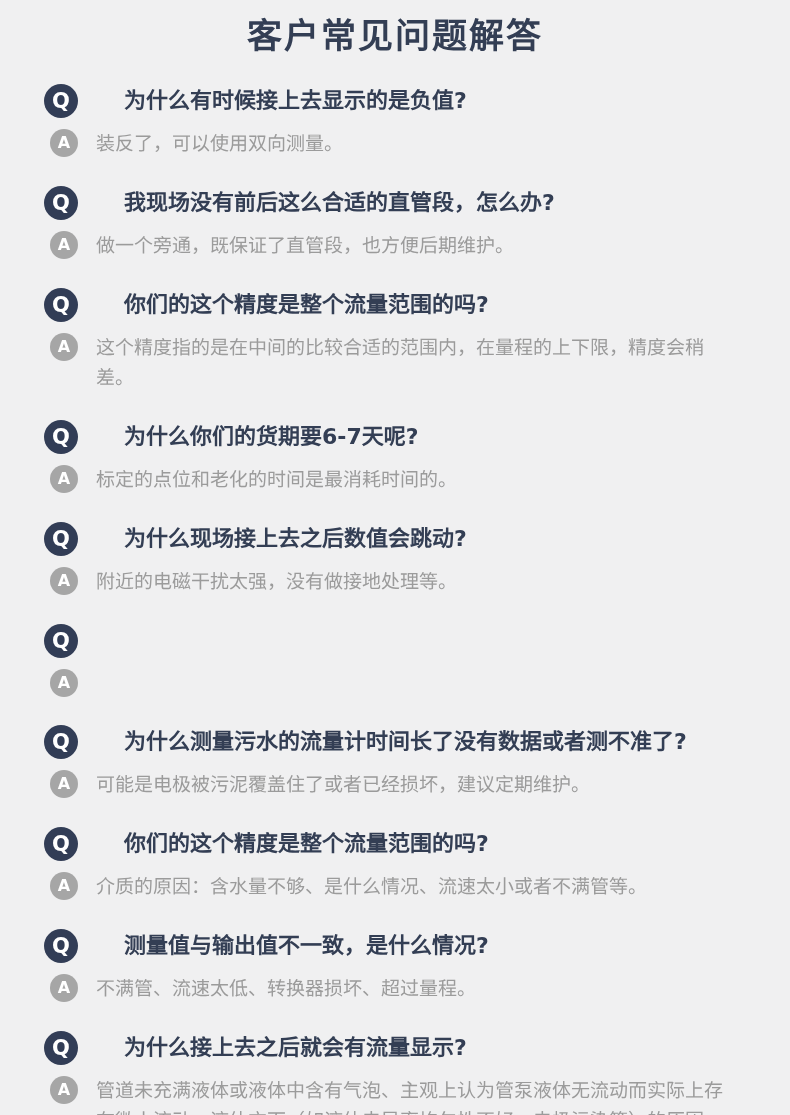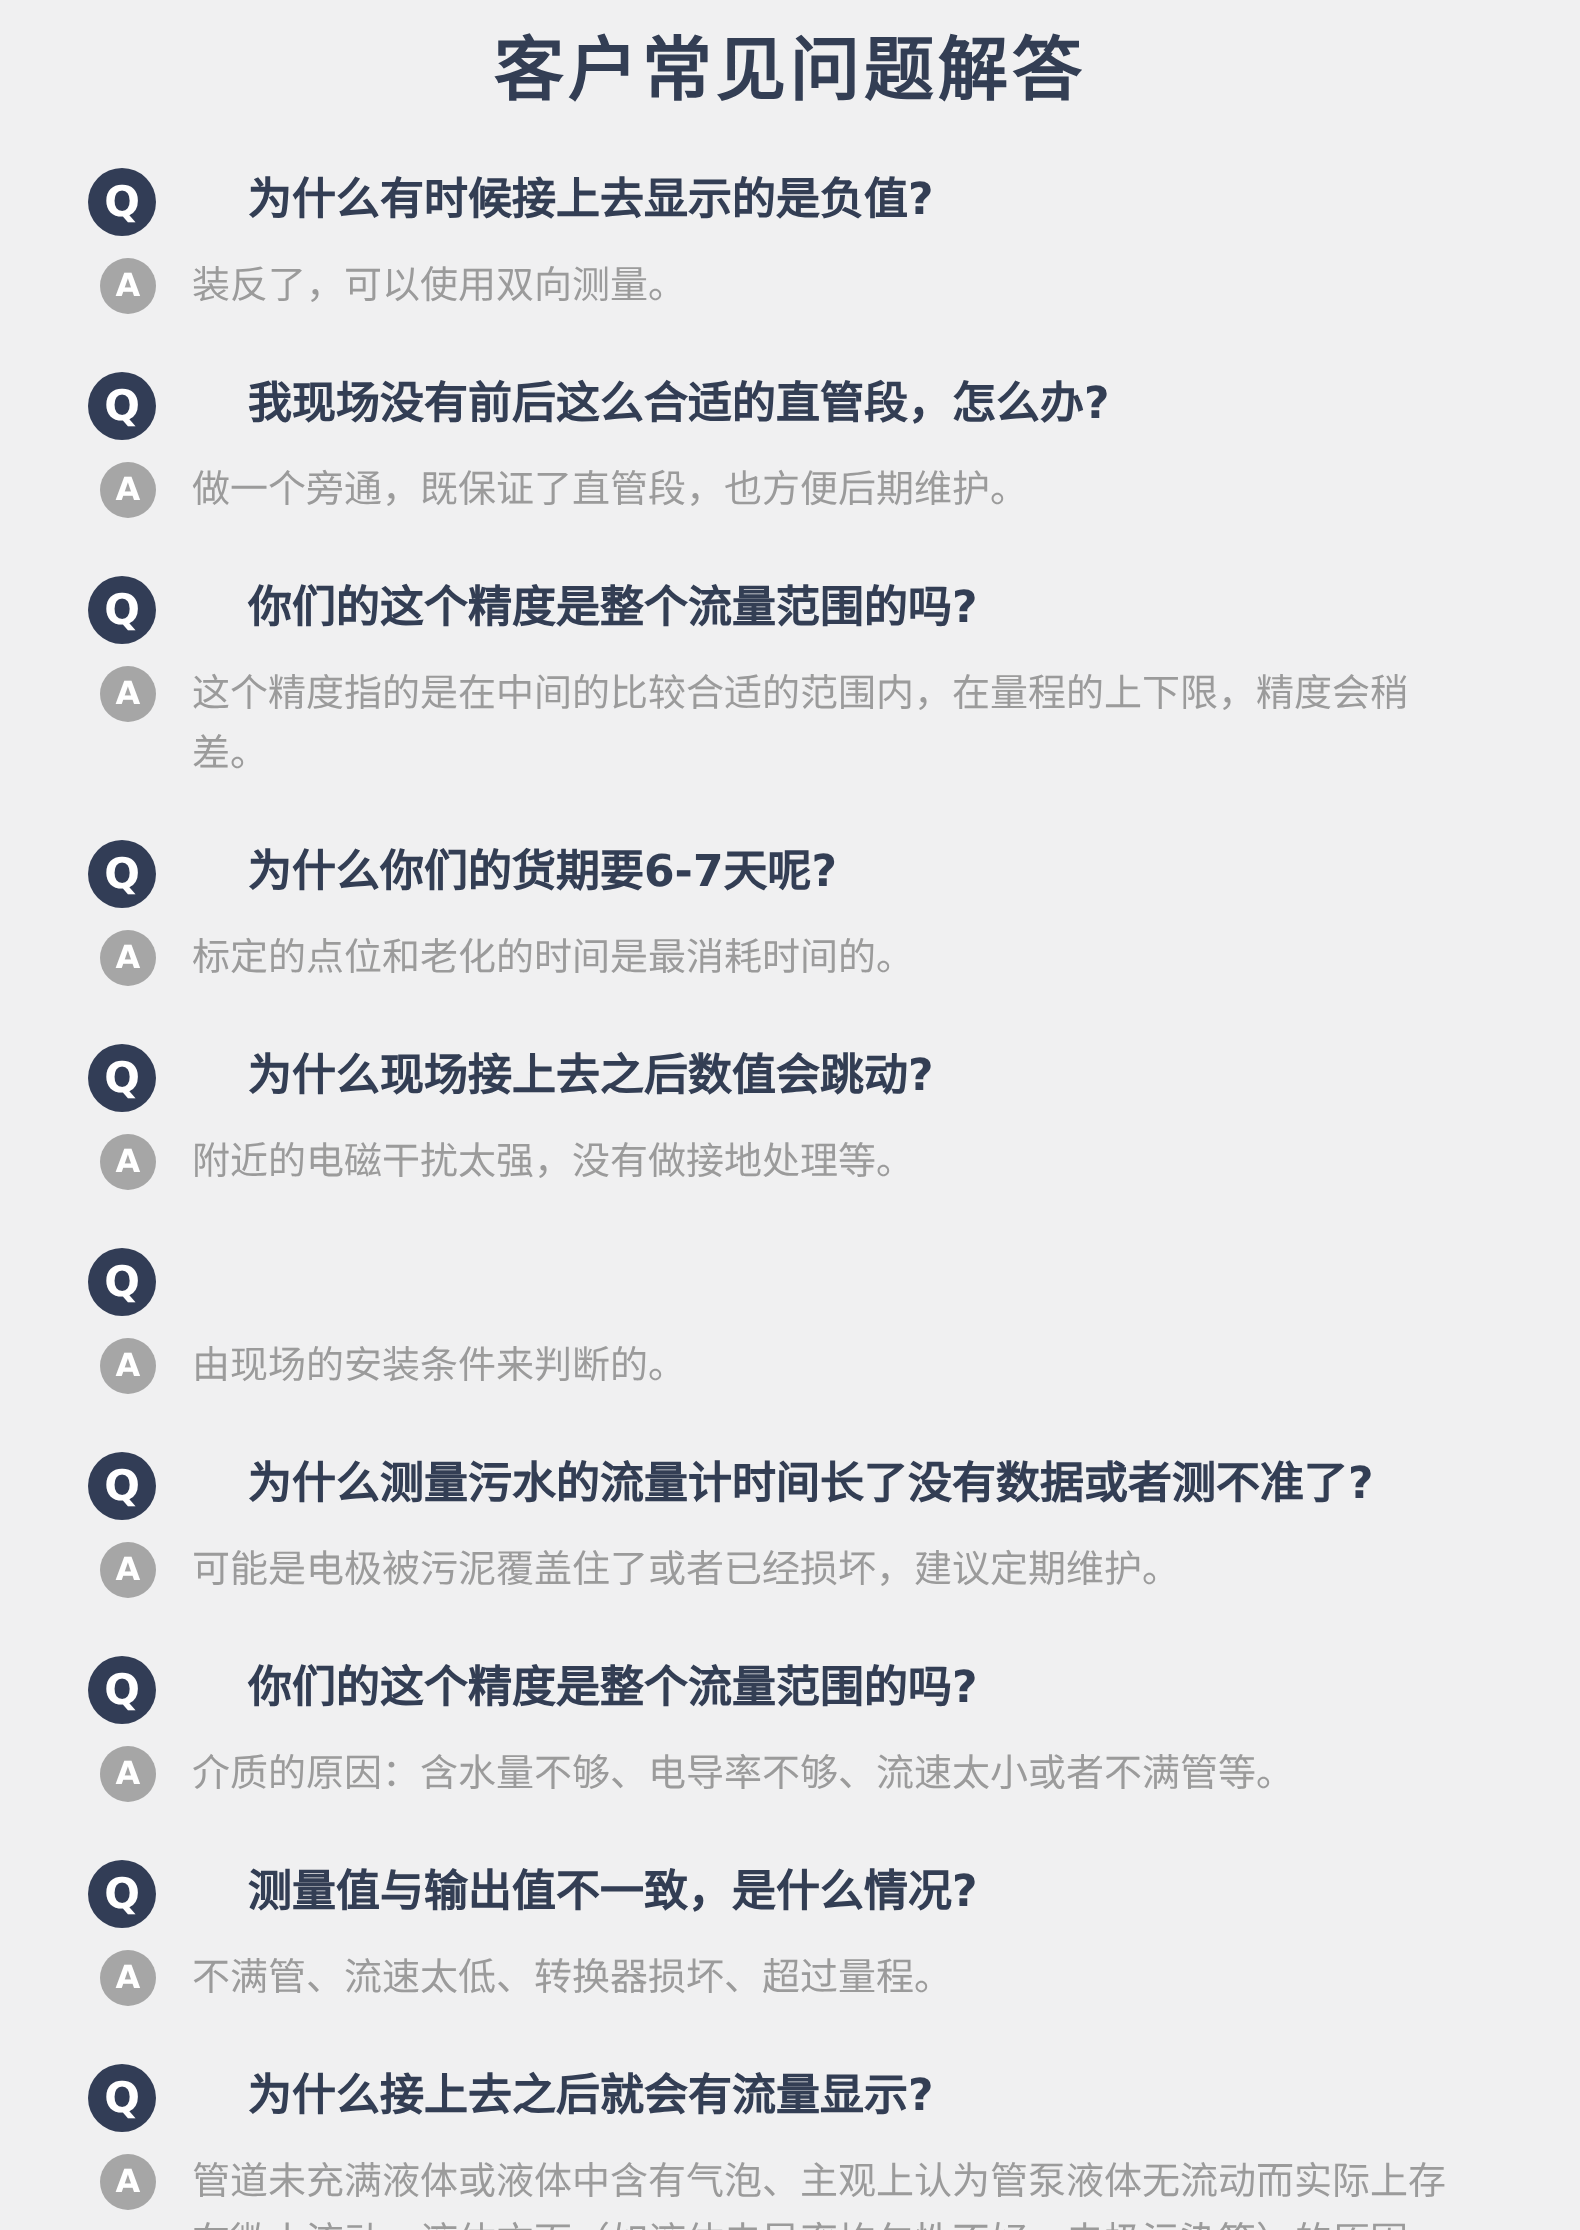--- a/index.html
+++ b/index.html
@@ -151,21 +151,20 @@
         <span class="a-text">附近的电磁干扰太强，没有做接地处理等。</span>
       </div>
     </div>
 
     <div class="faq-item">
       <div class="q-row">
         <span class="q-badge">Q</span>
       </div>
       <div class="a-row">
         <span class="a-badge">A</span>
-        <span class="a-text">由现场的安装条件来判断的。</span>
       </div>
     </div>
 
     <div class="faq-item">
       <div class="q-row">
         <span class="q-badge">Q</span>
         <span class="q-text">为什么测量污水的流量计时间长了没有数据或者测不准了?</span>
       </div>
       <div class="a-row">
         <span class="a-badge">A</span>
@@ -173,21 +172,21 @@
       </div>
     </div>
 
     <div class="faq-item">
       <div class="q-row">
         <span class="q-badge">Q</span>
         <span class="q-text">你们的这个精度是整个流量范围的吗?</span>
       </div>
       <div class="a-row">
         <span class="a-badge">A</span>
-        <span class="a-text">介质的原因：含水量不够、电导率不够、流速太小或者不满管等。</span>
+        <span class="a-text">介质的原因：含水量不够、是什么情况、流速太小或者不满管等。</span>
       </div>
     </div>
 
     <div class="faq-item">
       <div class="q-row">
         <span class="q-badge">Q</span>
         <span class="q-text">测量值与输出值不一致，是什么情况?</span>
       </div>
       <div class="a-row">
         <span class="a-badge">A</span>

